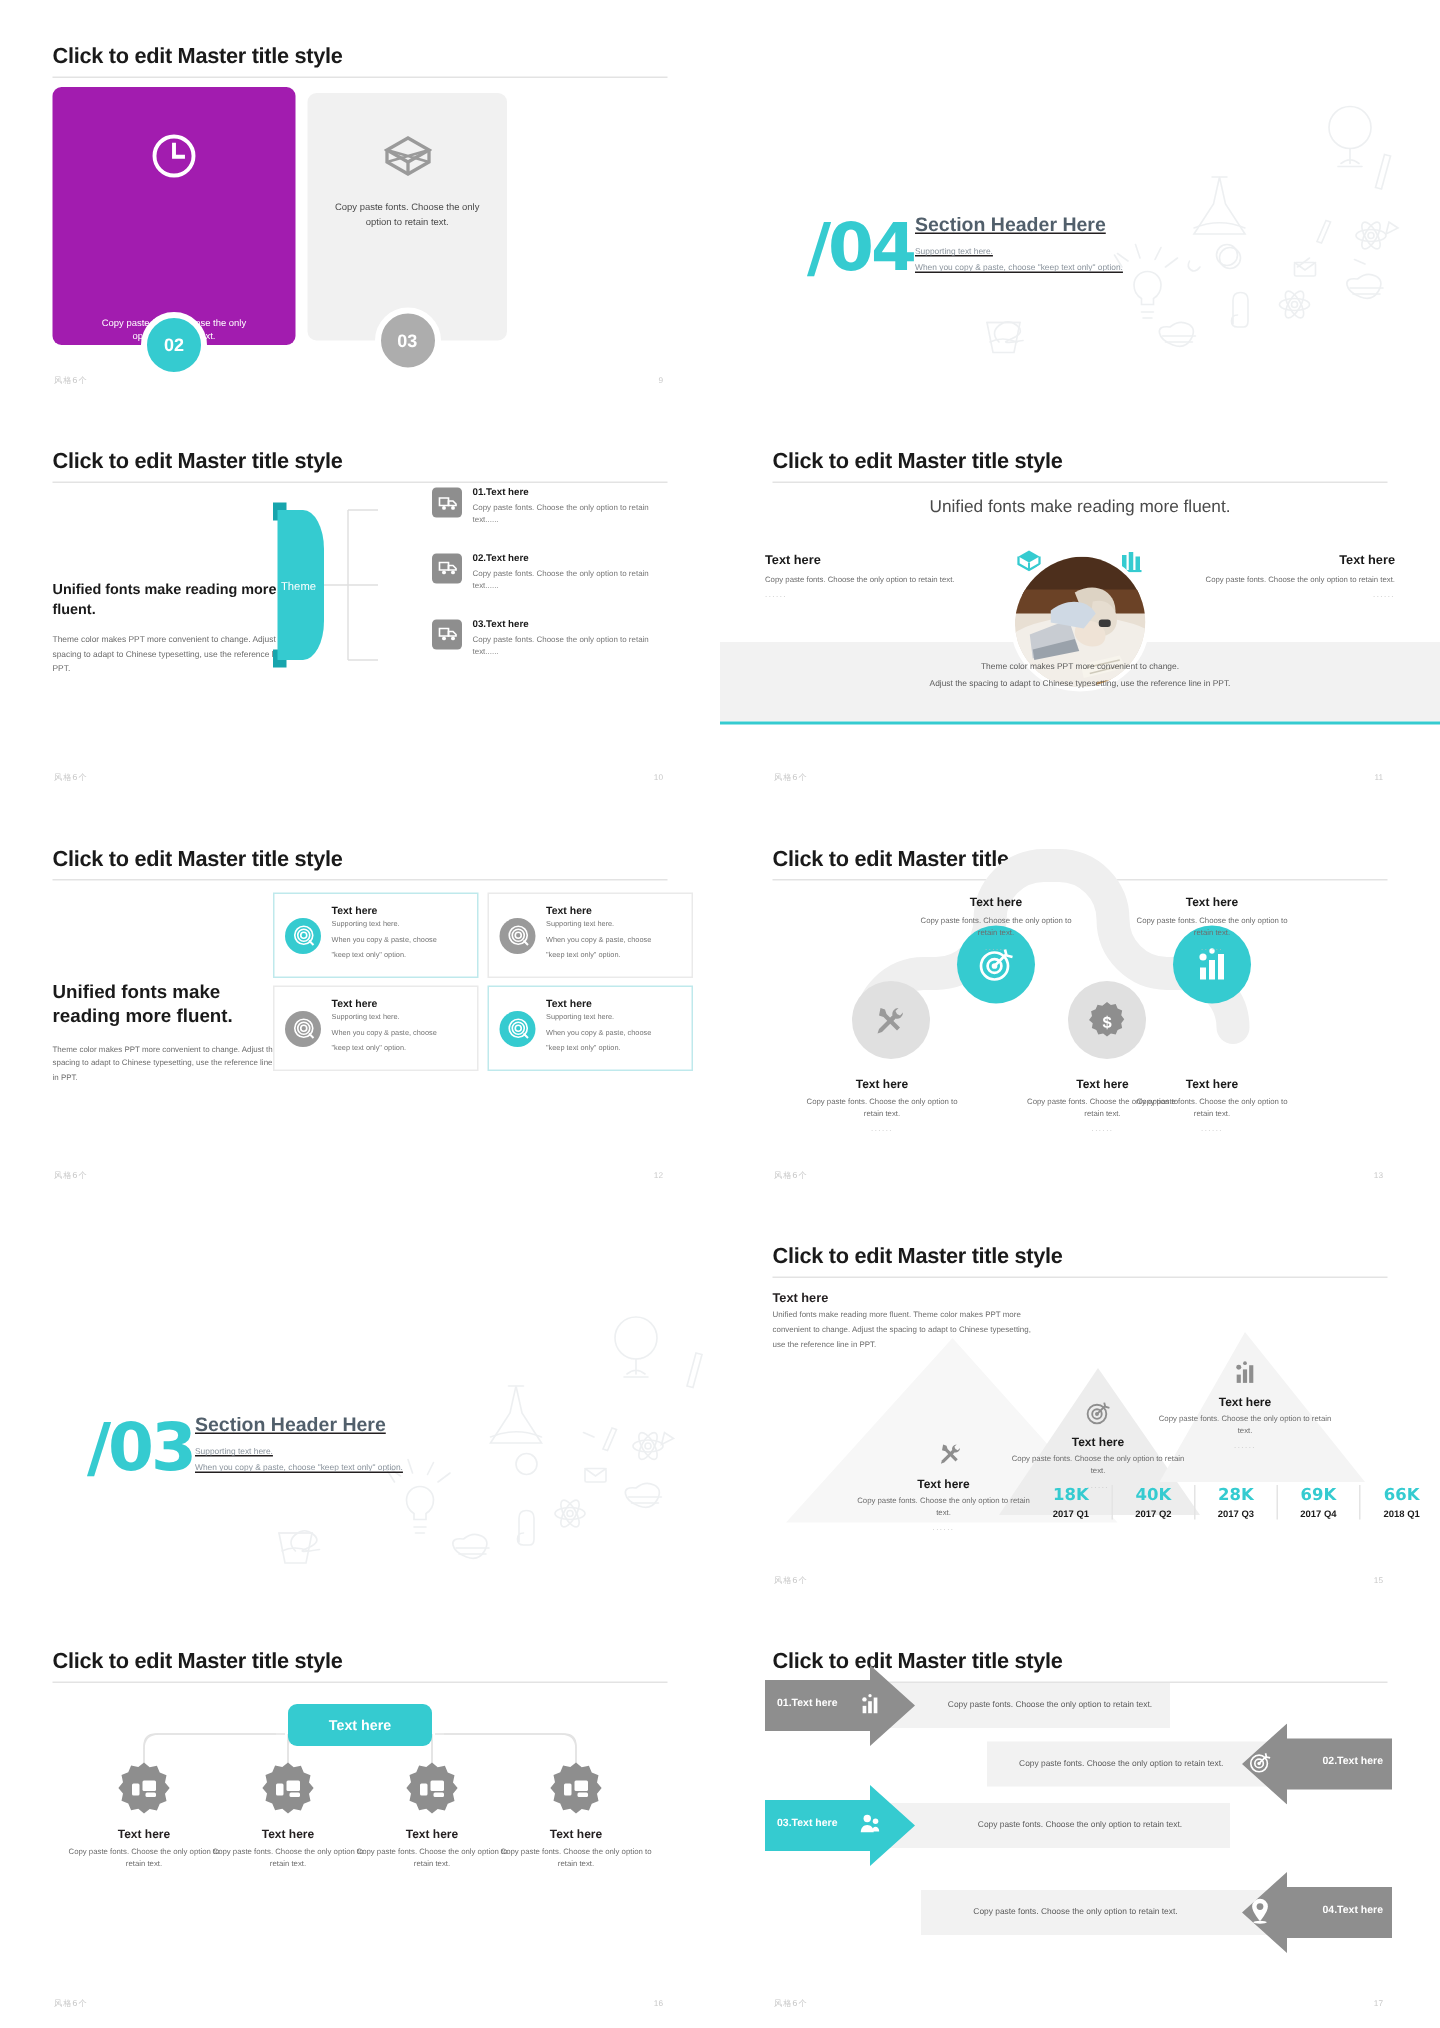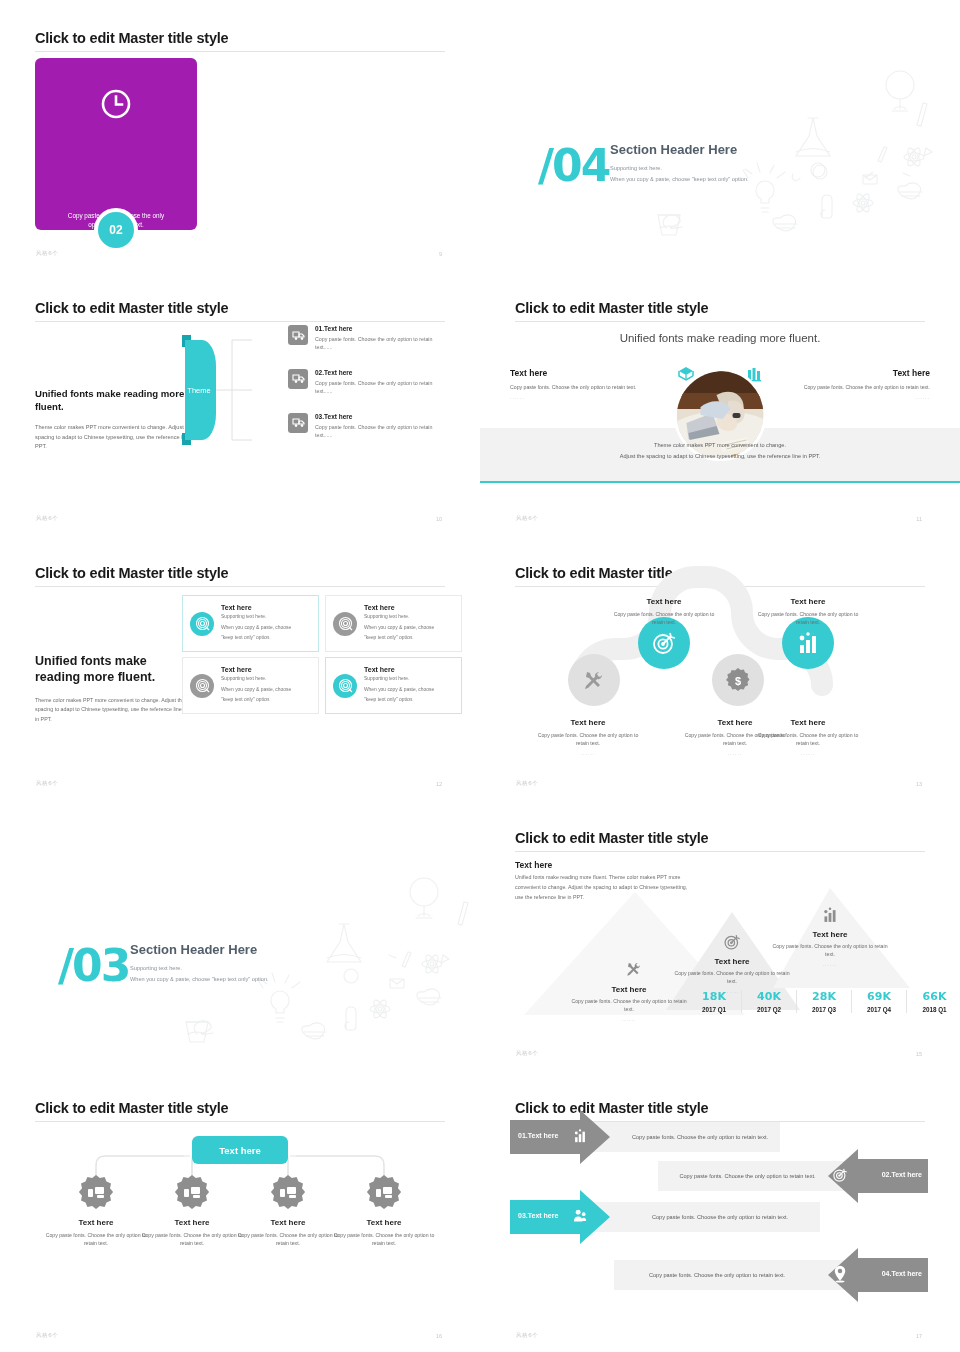--- a/index.html
+++ b/index.html
@@ -62,21 +62,21 @@
     border:4px solid #fff;
   }
   .numcirc.tealN{ background:#35cbd0; }
 
   
   .sec-num{
     position:absolute; left:58px; top:140px;
     font-size:44px; font-weight:bold; color:#35cbd0;
     font-family:"DejaVu Sans", sans-serif; letter-spacing:-2px;
   }
-  .sec-wrap{ position:absolute; left:130px; top:142px; }
+  .sec-wrap{ position:absolute; left:130px; top:142px;text-decoration:underline; }
   .sec-h{ font-size:13px; font-weight:bold; color:#515f6b; }
   .sec-s1{ font-size:5.6px; color:#8a939c; margin-top:8px; }
   .sec-s2{ font-size:5.6px; color:#8a939c; margin-top:5px; }
   .doodles{ position:absolute; inset:0; pointer-events:none; opacity:.55; }
 
   
   .left-blk{ position:absolute; left:35px; top:118px; width:172px; }
   .lb-h{ font-size:9.6px; font-weight:bold; line-height:1.35; color:#1a1a1a; }
   .lb-p{ font-size:5.6px; line-height:1.75; color:#6d6d6d; margin-top:9px; }
   .ribbon{
@@ -209,20 +209,32 @@
         <div class="c-ico">
           <svg width="34" height="34" viewBox="0 0 34 34">
             <circle cx="17" cy="17" r="13" fill="none" stroke="#fff" stroke-width="2.6"></circle>
             <path d="M17 9.5v8h6" fill="none" stroke="#fff" stroke-width="2.6" stroke-linecap="square"></path>
           </svg>
         </div>
         <div class="c-txt">Copy paste fonts. Choose the only option to retain text.</div>
         <div class="numcirc tealN">02</div>
       </div>
 
+      <div class="card1">
+        <div class="c-ico">
+          <svg width="32" height="32" viewBox="0 0 32 32">
+            <path d="M16 2 30 10 16 18 2 10z" fill="none" stroke="#9a9a9a" stroke-width="2.2"></path>
+            <path d="M2 10v8l14 8 14-8v-8" fill="none" stroke="#9a9a9a" stroke-width="2.2"></path>
+            <path d="M16 18v8" stroke="#9a9a9a" stroke-width="2.2"></path>
+            <path d="M2 10l28 8M30 10L2 18" stroke="#9a9a9a" stroke-width="1.6"></path>
+          </svg>
+        </div>
+        <div class="c-txt">Copy paste fonts. Choose the only option to retain text.</div>
+        <div class="numcirc">03</div>
+      </div>
     </div>
 
     <div class="foot-logo">风格6个</div>
     <div class="foot-pg">9</div>
   </div>
 
   <div class="slide">
     <svg class="doodles" width="480" height="270" viewBox="0 0 480 270">
       <g fill="none" stroke="#dfe3e6" stroke-width="1.1" stroke-linecap="round">
         <circle cx="420" cy="85" r="14"></circle>

